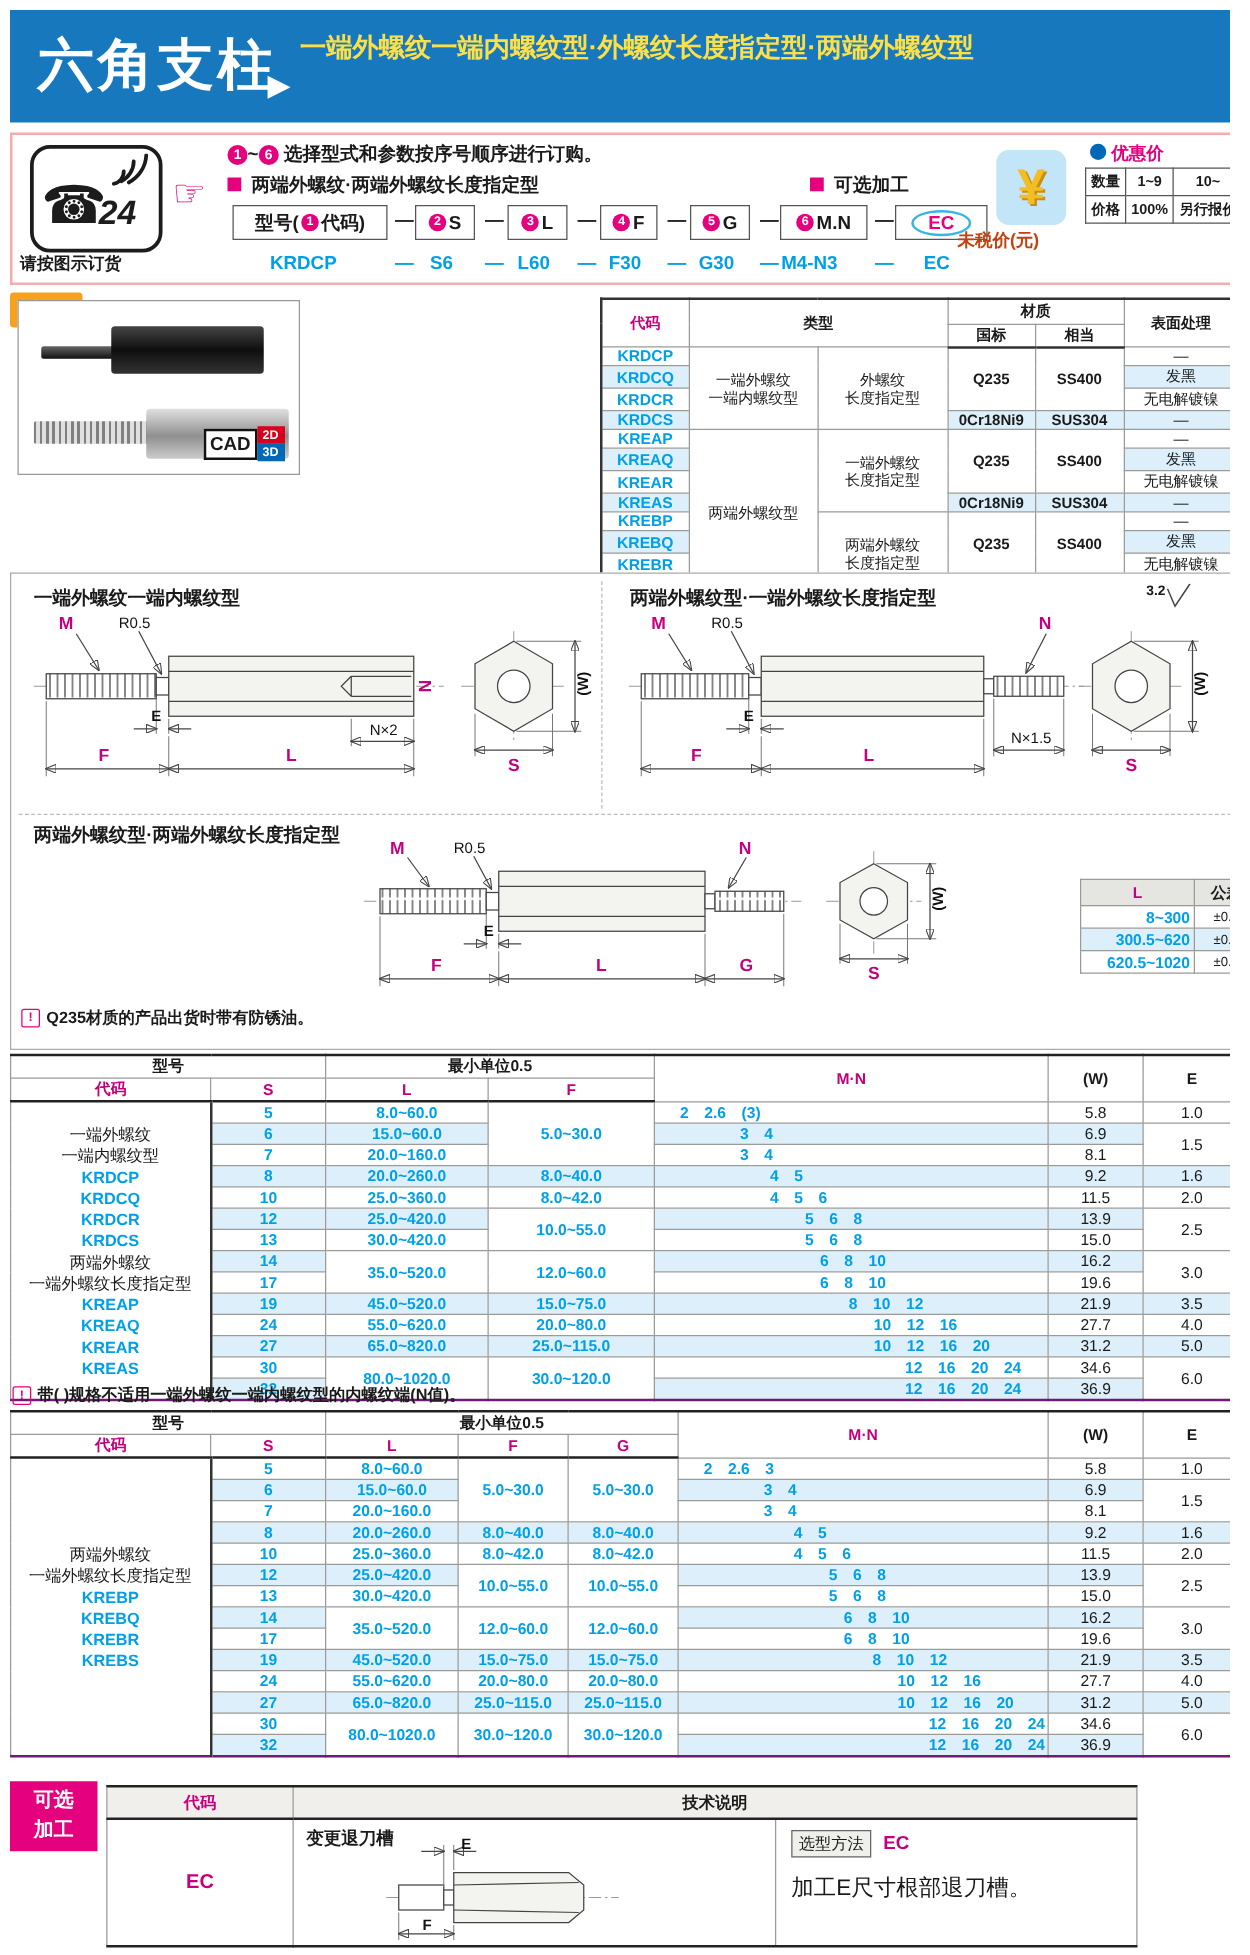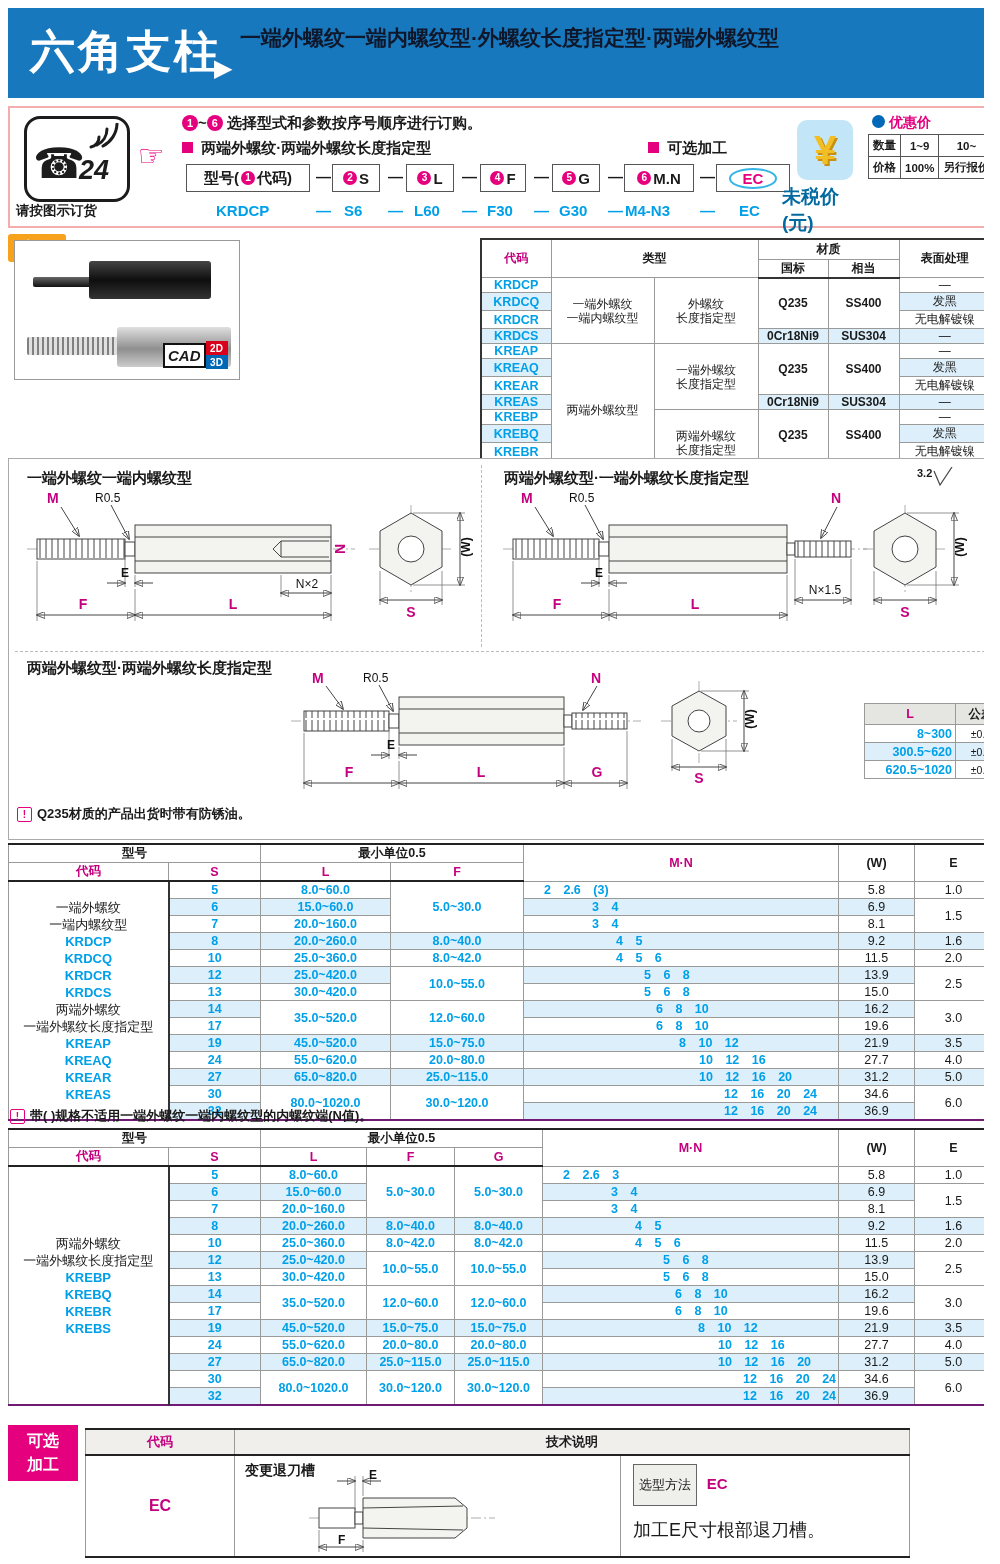--- a/index.html
+++ b/index.html
@@ -3,21 +3,21 @@
 <meta charset="utf-8">
 <style>
   html,body{margin:0;padding:0;background:#fff}
   .page{position:relative;width:984px;height:1564px;background:#fff;
         font-family:"Liberation Sans","DejaVu Sans",sans-serif;color:#1a1a1a;overflow:hidden}
   .abs{position:absolute}
   
   .hdr{left:8px;top:8px;width:984px;height:90px;background:#1878BE}
   .hdr-product{left:22px;top:14px;font-size:45px;font-weight:bold;color:#fff;letter-spacing:3px}
   .hdr-arrow{left:206px;top:46px;font-size:24px;color:#fff}
-  .hdr-l1{left:232px;top:16px;font-size:21px;font-weight:bold;color:#0f172a}
+  .hdr-l1{left:232px;top:16px;font-size:21px;font-weight:bold;color:#fde047}
   .hdr-l2{left:232px;top:52px;font-size:21px;font-weight:bold;color:#fff}
   
   .order{left:8px;top:106px;width:978px;height:118px;border:2px solid #F2AEAE;background:#fff}
   .phone{left:14px;top:8px;width:100px;height:80px;border:3px solid #1c1c1c;border-radius:16px}
   .phone-glyph{left:6px;top:24px;font-size:42px;color:#1c1c1c;line-height:1}
   .phone-24{left:52px;top:36px;font-size:27px;font-weight:bold;color:#1c1c1c;font-style:italic}
   .phone-waves{left:62px;top:4px}
   .phone-cap{left:6px;top:94px;width:120px;font-size:13.5px;font-weight:bold}
   .hand{left:128px;top:30px;font-size:30px;color:#E5007E}
   .oline1{left:172px;top:6px;font-size:15px;font-weight:bold}
@@ -29,36 +29,36 @@
   .circ.small{width:14px;height:14px;line-height:14px;font-size:10px}
   .obox{position:absolute;top:56px;height:26px;border:1px solid #555;background:#fff;
         font-size:15px;font-weight:bold;display:flex;align-items:center;justify-content:center;gap:2px}
   .odash{position:absolute;top:60px;font-size:15px;font-weight:bold}
   .ec-oval{border:2px solid #35B6E6;border-radius:50%;padding:0 12px;color:#E5007E;font-weight:bold}
   .ex{position:absolute;top:94px;font-size:15px;font-weight:bold;color:#00A0E9}
   
   .ptile{left:787px;top:12px;width:56px;height:60px;background:#C2E6F8;border-radius:10px;
          display:flex;align-items:center;justify-content:center}
   .ptile span{font-size:40px;font-weight:bold;color:#F2BE24;text-shadow:2px 2px 0 #C89010}
-  .untaxed{left:772px;top:76px;width:80px;font-size:19px;font-weight:bold;color:#0369a1}
+  .untaxed{left:756px;top:76px;width:80px;font-size:14px;font-weight:bold;color:#c2410c}
   .deal{left:862px;top:6px;font-size:14px;font-weight:bold;color:#E5007E}
   .deal .dot{display:inline-block;width:13px;height:13px;border-radius:50%;background:#0068B7;margin-right:4px;vertical-align:-1px}
   .ptable{left:858px;top:26px;border-collapse:collapse}
   .ptable td{border:1px solid #555;font-size:11.5px;font-weight:bold;text-align:center;padding:3px 4px;white-space:nowrap}
   
   .stock-badge{left:8px;top:234px;width:58px;height:28px;background:#F6A21C;color:#fff;font-size:17px;
          font-weight:bold;display:flex;align-items:center;justify-content:center;border-radius:3px}
   .photo{left:14px;top:240px;width:224px;height:138px;border:1px solid #999;background:#fff}
   .so1s{left:18px;top:36px;width:58px;height:10px;background:linear-gradient(#666,#111);border-radius:2px}
   .so1b{left:74px;top:20px;width:122px;height:38px;background:linear-gradient(180deg,#454545,#0e0e0e 50%,#333);border-radius:3px}
   .so2s{left:12px;top:96px;width:92px;height:18px;border-radius:2px;
         background:repeating-linear-gradient(90deg,#808080 0 2px,#e0e0e0 2px 5px)}
   .so2b{left:102px;top:86px;width:114px;height:40px;background:linear-gradient(180deg,#e0e0e0,#8f8f8f 55%,#cccccc);border-radius:3px}
   .cad{left:148px;top:100px;display:flex;align-items:center}
-  .cad-w{border:2px solid #111;background:#fff;font-size:15px;font-weight:bold;font-style:italic;padding:2px 3px}
+  .cad-w{border:2px solid #111;background:#fff;font-size:15px;font-weight:bold;padding:2px 3px}
   .cad-2{width:22px;height:14px;background:#D9001B;color:#fff;font-size:10px;font-weight:bold;display:flex;align-items:center;justify-content:center}
   .cad-3{width:22px;height:14px;background:#0068B7;color:#fff;font-size:10px;font-weight:bold;display:flex;align-items:center;justify-content:center}
   
   table{border-collapse:collapse;table-layout:fixed}
   .num{color:#00A0E9;font-weight:bold}
   .mag{color:#C4007E}
   .codes{left:480px;top:238px;width:512px}
   .codes td,.codes th{border:1px solid #9a9a98;font-size:12px;text-align:center;overflow:hidden;padding:0;height:14px}
   .codes th{font-weight:bold;background:#fff}
   .codes .hd{color:#C4007E;font-weight:bold}
@@ -104,21 +104,21 @@
   .i4{padding-left:120px!important}.i5{padding-left:132px!important}.i6{padding-left:155px!important}
   .i7{padding-left:175px!important}.i8{padding-left:200px!important}
   
   .opt-badge{left:8px;top:1425px;width:70px;height:56px;background:#E5007E;color:#fff;font-size:16px;font-weight:bold;
              display:flex;flex-direction:column;align-items:center;justify-content:center;line-height:24px}
   .ot{left:85px;top:1428px;width:825px;border-top:2px solid #222;border-bottom:2px solid #222}
   .ot td,.ot th{border:1px solid #9a9a98;font-size:13px;padding:0}
   .ot th{height:24px;background:#F0EFEC;font-weight:bold;border-bottom:2px solid #222}
   .ot .code-col{width:148px;text-align:center;color:#C4007E;font-weight:bold;font-size:16px}
   .ot .body-cell{height:100px;vertical-align:top}
-  .method-box{display:inline-block;border:1px solid #666;background:#EFEFEC;padding:11px 5px;font-size:13px}
+  .method-box{display:inline-block;border:1px solid #666;background:#EFEFEC;padding:1px 5px;font-size:13px}
   .mval{color:#C4007E;font-weight:bold;font-size:15px;margin-left:6px}
 </style>
 </head>
 <body>
 
 <div class="page">
 
   <div class="abs hdr">
     <div class="abs hdr-product">六角支柱</div>
     <div class="abs hdr-arrow">▶</div>

